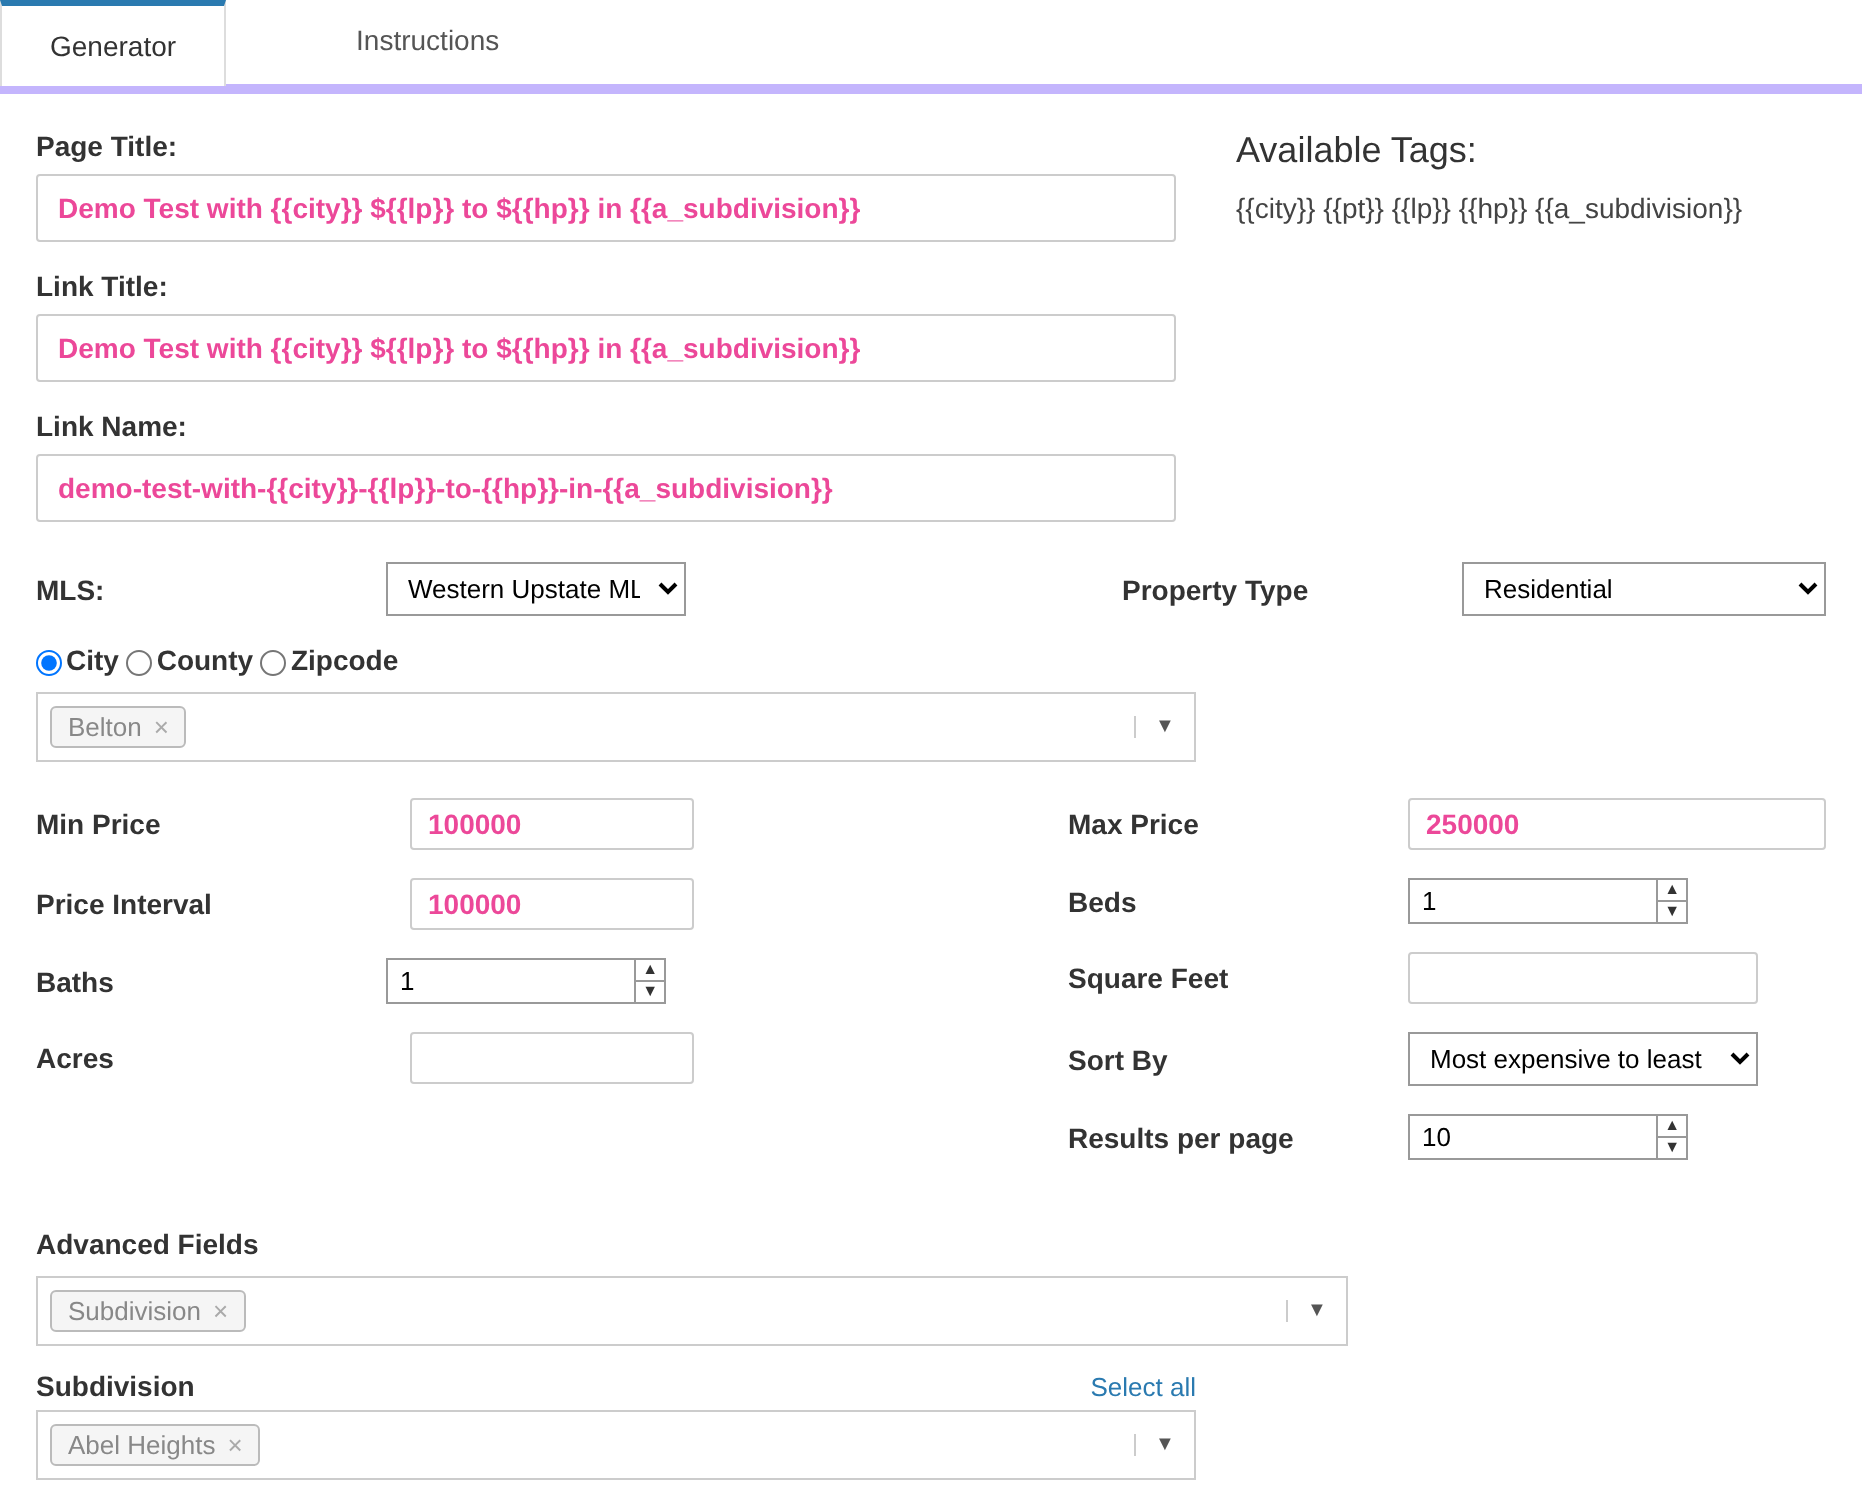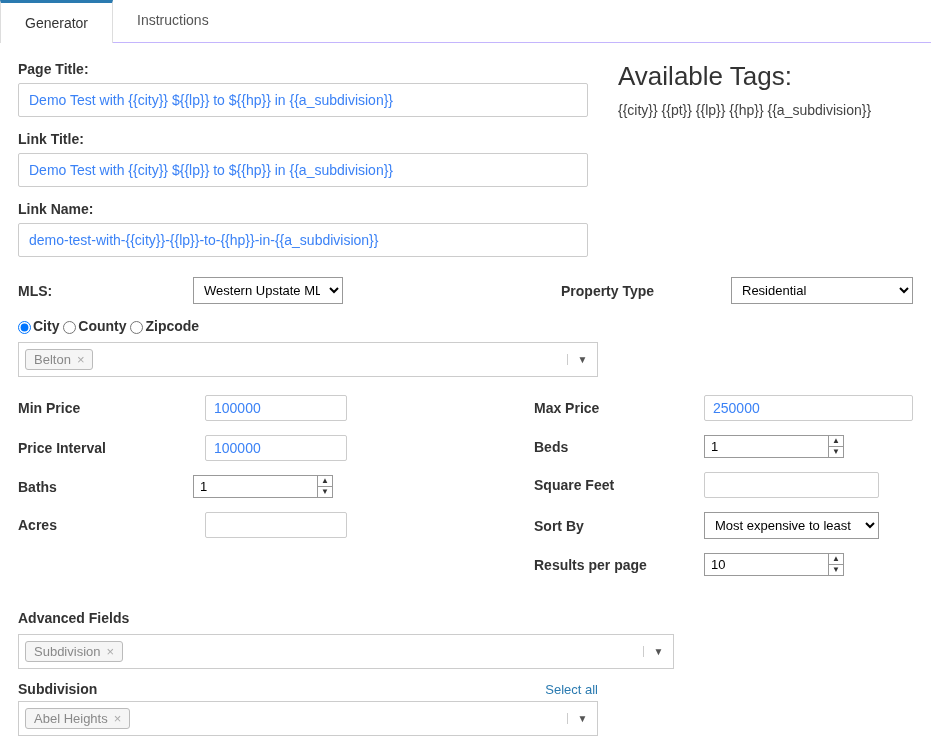--- a/index.html
+++ b/index.html
@@ -1,28 +1,28 @@
 <!DOCTYPE html>
 <html><head>
 <meta charset="utf-8">
 <style>
 * { box-sizing: border-box; margin: 0; padding: 0; }
 body { font-family: "Segoe UI", Arial, sans-serif; font-size: 14px; color: #333; background: #fff; padding: 0; }
 .page { width: 931px; }
-.tabs { display: flex; border-bottom: 1px solid #c4b5fd; }
+.tabs { display: flex; border-bottom: 5px solid #c4b5fd; gap: 41px; }
 .tab { padding: 12px 24px; cursor: pointer; color: #555; }
 .tab.active { border-top: 3px solid #2a7ab0; border-left: 1px solid #ddd; border-right: 1px solid #ddd; background: #fff; margin-bottom: -1px; color: #333; }
 .content { padding: 18px; }
 .row { display: flex; gap: 30px; }
 .col-left { width: 570px; }
 .col-right { flex: 1; }
 label.fld-label, .fld-label { font-weight: bold; display: block; margin-bottom: 6px; color: #333; }
-.txt { width: 100%; padding: 8px 10px; border: 1px solid #ccc; border-radius: 2px; font-size: 14px; color: #3b82f6; }
+.txt { width: 100%; padding: 8px 10px; border: 1px solid #ccc; border-radius: 2px; font-size: 14px; color: #ec4899; font-weight: bold; }
 .field-block { margin-bottom: 14px; }
-.available h2 { font-weight: 400; font-size: 26px; color: #333; margin-bottom: 10px; }
+.available h2 { font-weight: 400; font-size: 18px; color: #333; margin-bottom: 10px; }
 .available .tags { color: #444; font-size: 14px; }
 .two-col { display: flex; width: 100%; margin-top: 6px; }
 .two-col .left-side { width: 570px; }
 .two-col .right-side { flex: 1; padding-left: 30px; }
 .inline-row { display: flex; align-items: center; margin-bottom: 14px; }
 .inline-row .lbl { width: 175px; font-weight: bold; }
 .inline-row .ctrl { width: 142px; margin-left: 12px; }
 .select, select { padding: 4px 6px; border: 1px solid #999; font-size: 13px; background:#fff; }
 .radio-group { font-weight: bold; margin-bottom: 8px; }
 .radio-group input { vertical-align: middle; margin-right:2px;}

